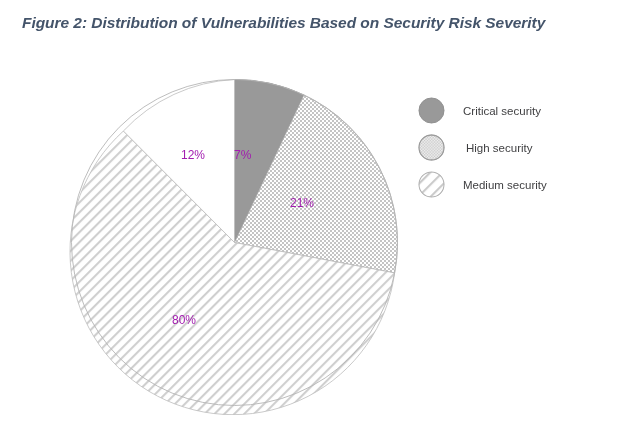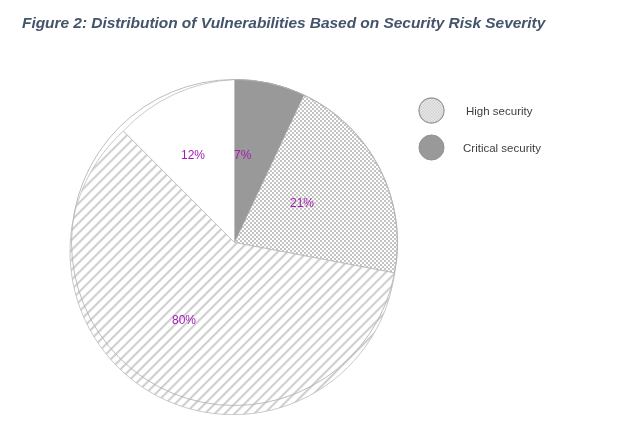--- a/index.html
+++ b/index.html
@@ -135,30 +135,36 @@
 
     <div class="slice-label slice-label-high">21%</div>
 
     <div class="slice-label slice-label-medium">80%</div>
 
     <div class="slice-label slice-label-low">12%</div>
   </div>
 
   <div class="legend">
 
+    <div class="legend-row legend-row-critical">
+      <svg class="legend-swatch" viewBox="0 0 28 28">
+        <circle cx="14" cy="14" r="13" fill="#999999" stroke="#8f8f8f" stroke-width="1"></circle>
+      </svg>
+      <span class="legend-label">Critical security</span>
+    </div>
+
     <div class="legend-row legend-row-high">
       <svg class="legend-swatch" viewBox="0 0 28 28">
         <circle cx="14" cy="14" r="13" fill="url(#pat-stipple-sm)" stroke="#9b9b9b" stroke-width="1.4"></circle>
       </svg>
       <span class="legend-label">High security</span>
     </div>
 
-    <div class="legend-row legend-row-critical">
+    <div class="legend-row legend-row-medium">
       <svg class="legend-swatch" viewBox="0 0 28 28">
-        <circle cx="14" cy="14" r="13" fill="#999999" stroke="#8f8f8f" stroke-width="1"></circle>
+        <circle cx="14" cy="14" r="13" fill="url(#pat-hatch-sm)" stroke="#b0b0b0" stroke-width="1.1"></circle>
       </svg>
-      <span class="legend-label">Critical security</span>
+      <span class="legend-label">Medium security</span>
     </div>
-
 
 
   </div>
 </div>
 
 </body></html>

